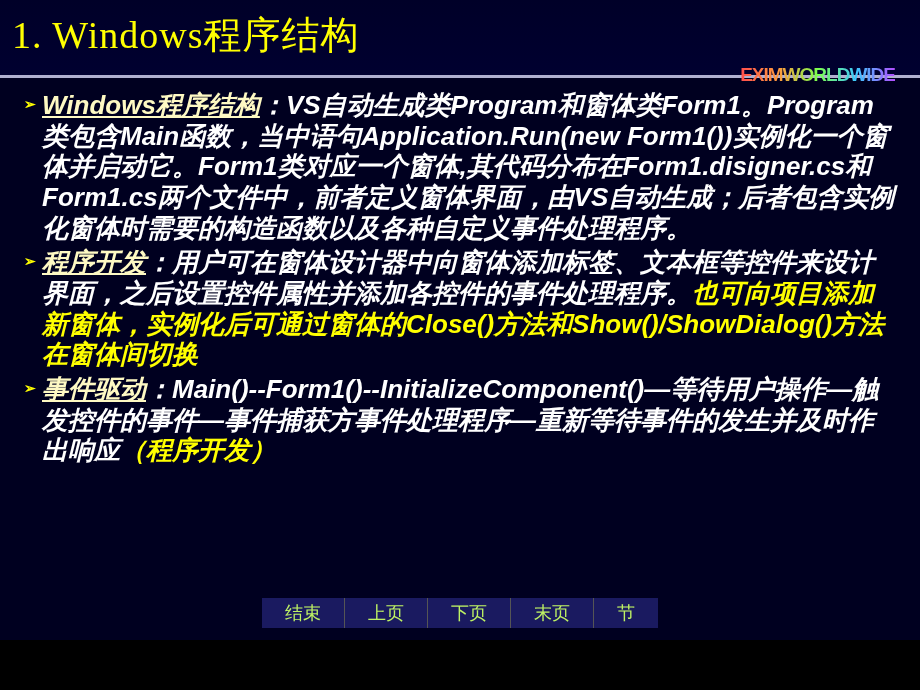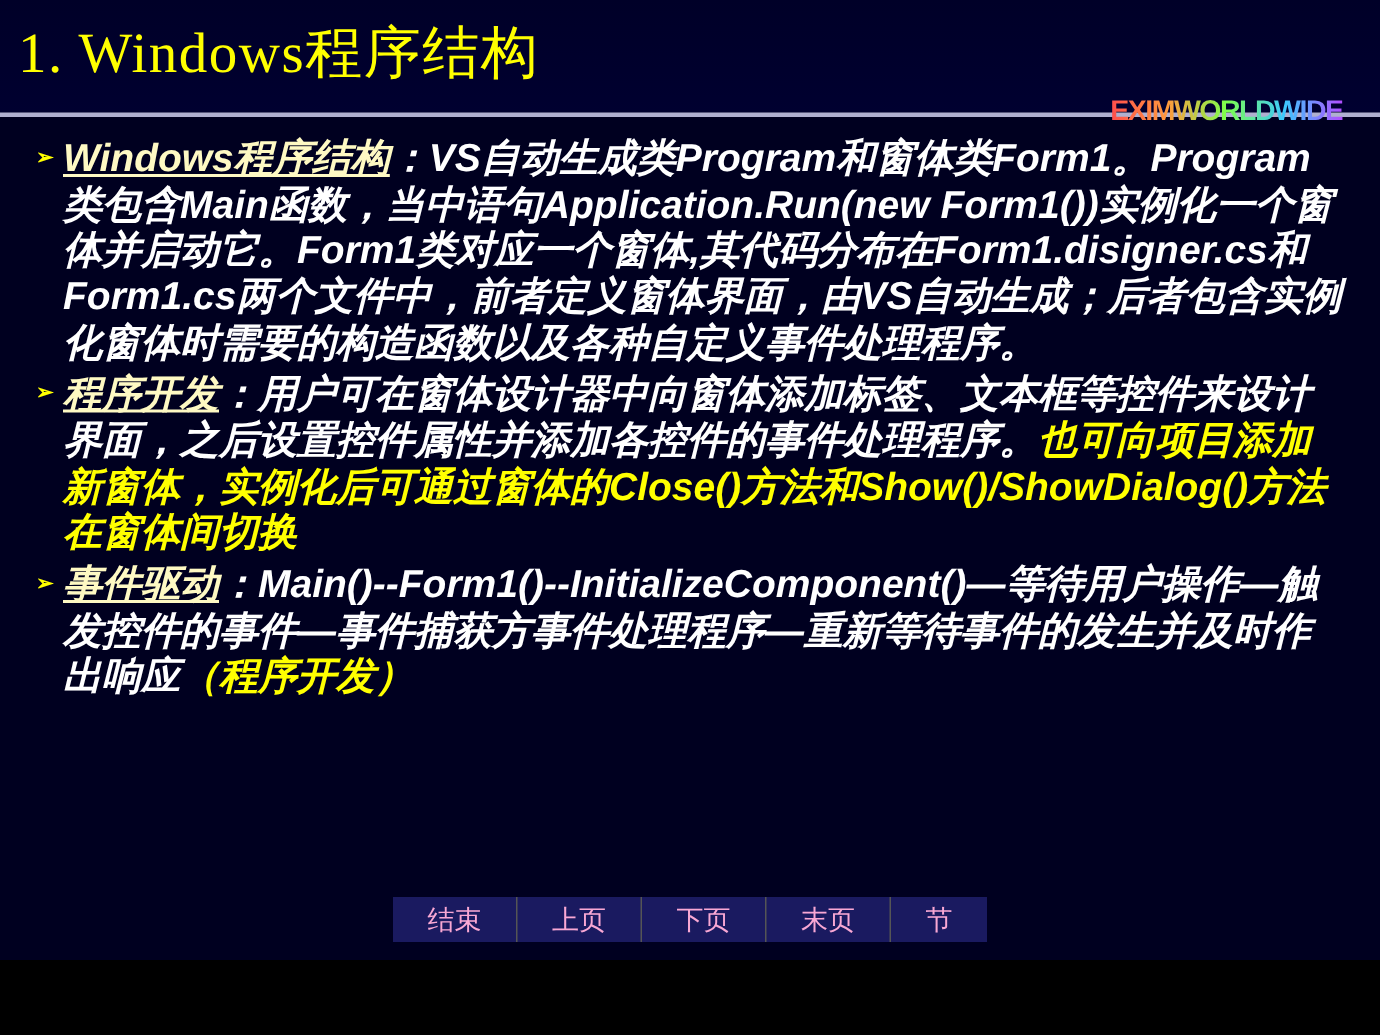--- a/index.html
+++ b/index.html
@@ -71,21 +71,21 @@
     left: 0;
     bottom: 12px;
     width: 100%;
     text-align: center;
   }
   .nav-inner {
     display: inline-flex;
     background: #1a1a60;
   }
   .nav-btn {
-    color: #f9a8d4;
+    color: #bef264;
     font-size: 18px;
     font-family: "SimSun", serif;
     padding: 3px 23px;
     border-right: 1px solid #555;
     cursor: pointer;
   }
   .nav-btn:last-child { border-right: none; }
 </style>
 </head>
 <body>

